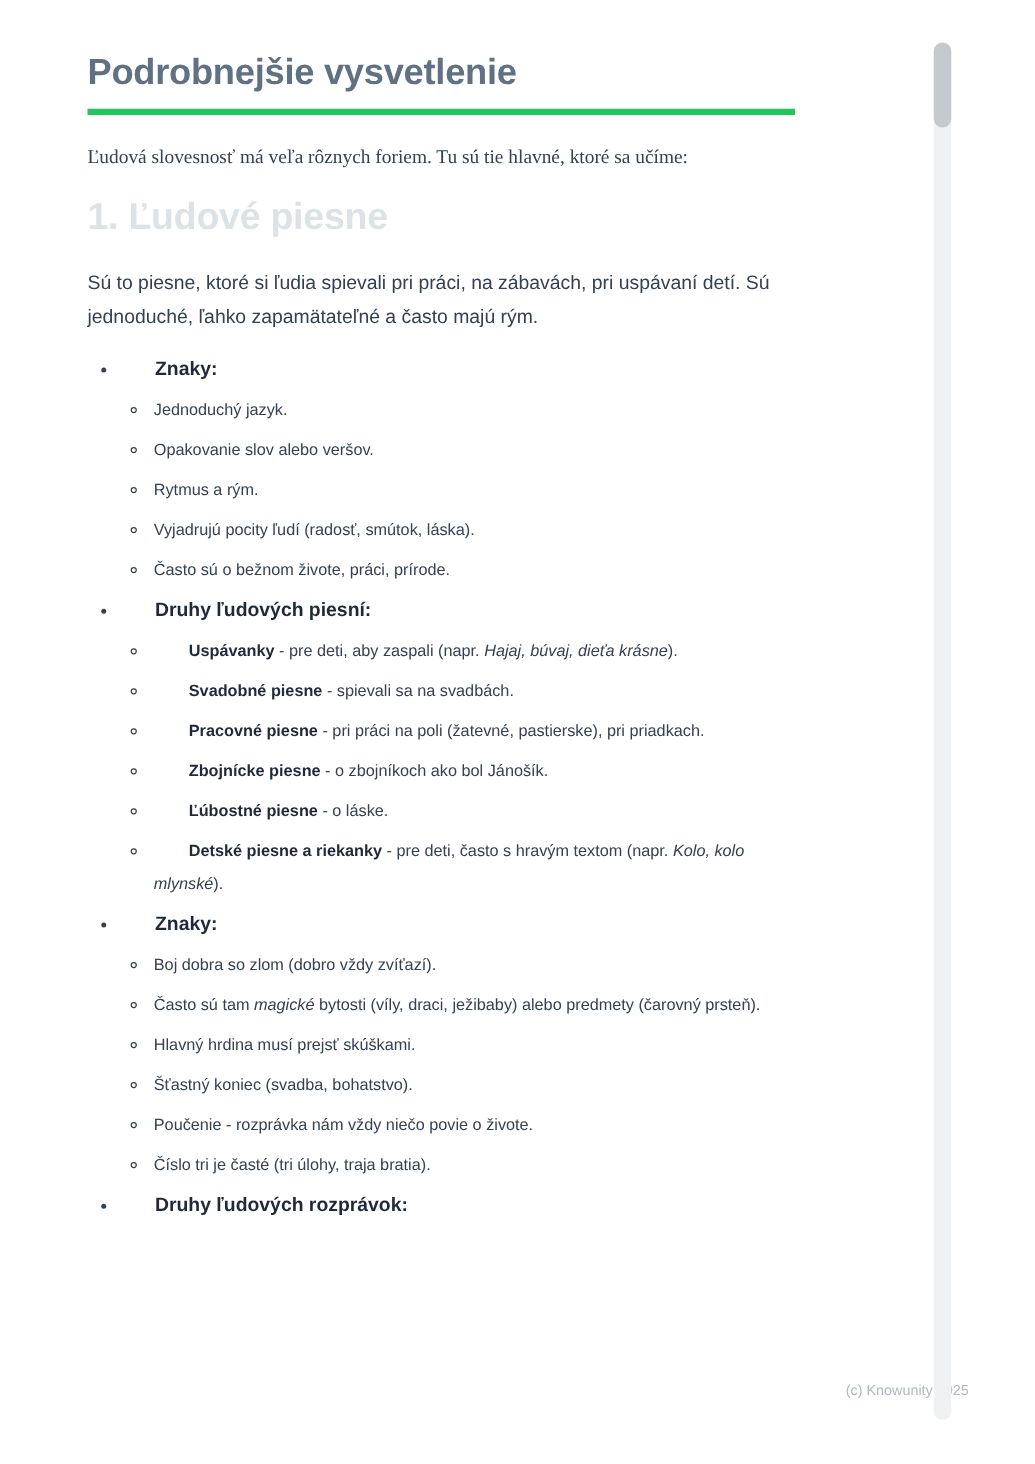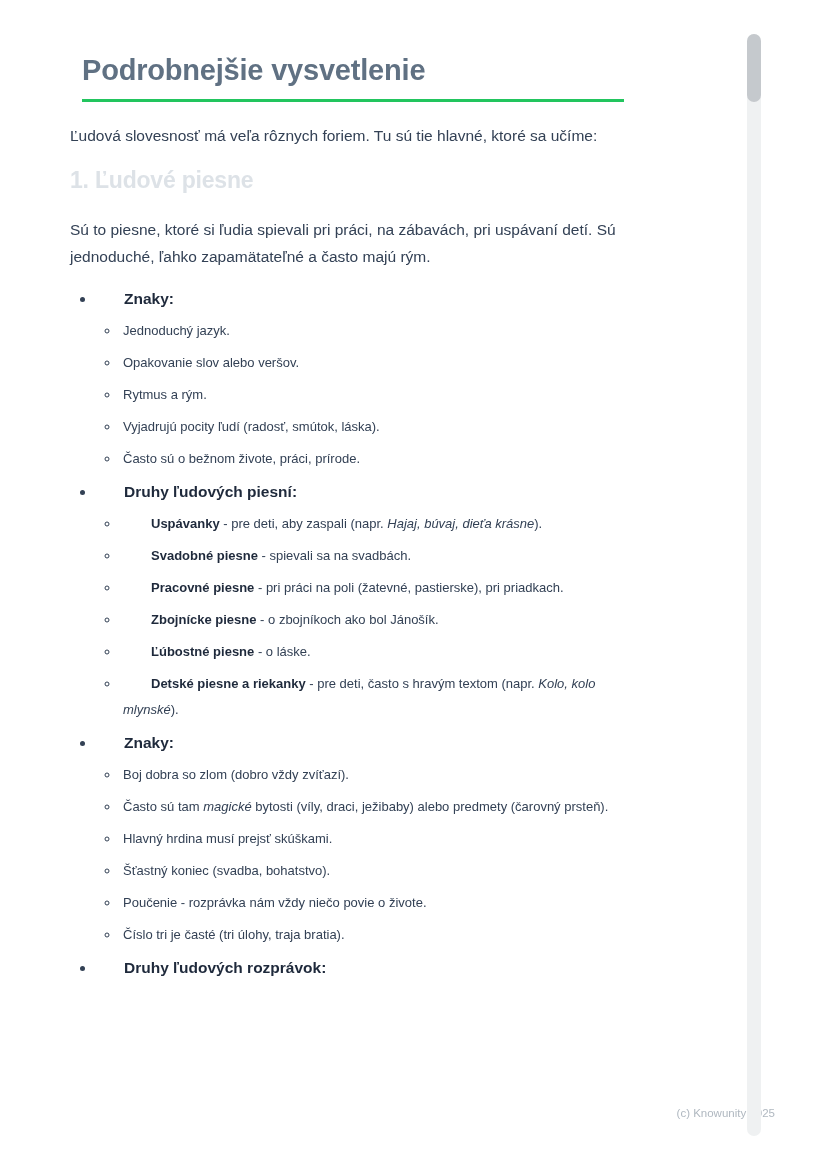--- a/index.html
+++ b/index.html
@@ -12,36 +12,37 @@
     font-family: "Liberation Sans", "DejaVu Sans", sans-serif;
     color: var(--body, #334155);
   }
   .content {
     position: absolute;
     left: 70px;
     top: 42px;
     width: 566px;
   }
   .doc-title {
-    margin: 12px;
+    margin: 0;
     font-size: 29px;
     font-weight: 700;
     letter-spacing: -0.2px;
     color: var(--title, #607183);
     padding-bottom: 12px;
-    border-bottom: 3px solid #22c55e;
+    border-bottom: 5px solid #22c55e;
   }
   .intro {
     margin: 20px 0 16px;
     font-size: 15.5px;
     line-height: 27px;
+    font-family: Liberation Serif, serif;
   }
   .section-heading {
     margin: 18px 0 22px;
-    font-size: 23px;
+    font-size: 30px;
     font-weight: 700;
     color: var(--faded_heading, #dde2e7);
     letter-spacing: -0.2px;
   }
   .body-text {
     margin: 0 0 16px;
     font-size: 15.5px;
     line-height: 27px;
   }
   ul { margin: 0; }

